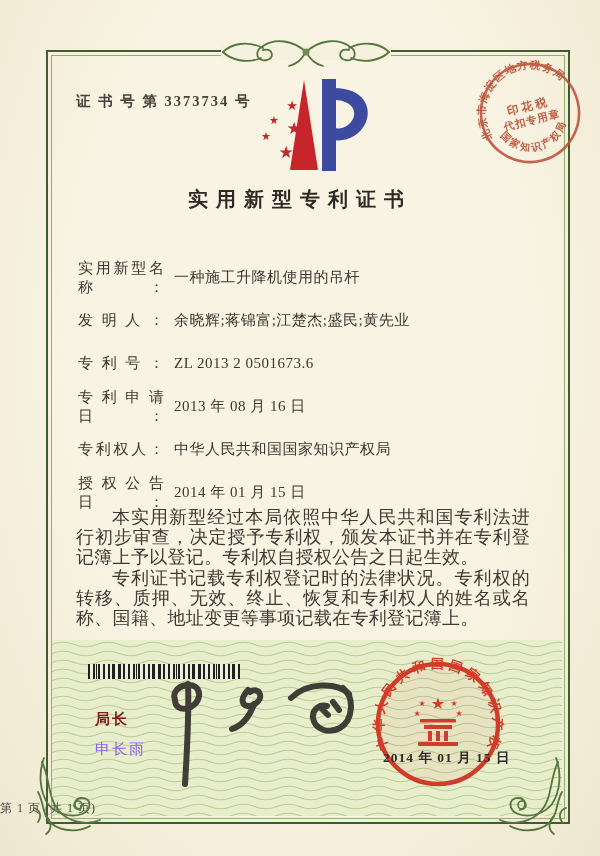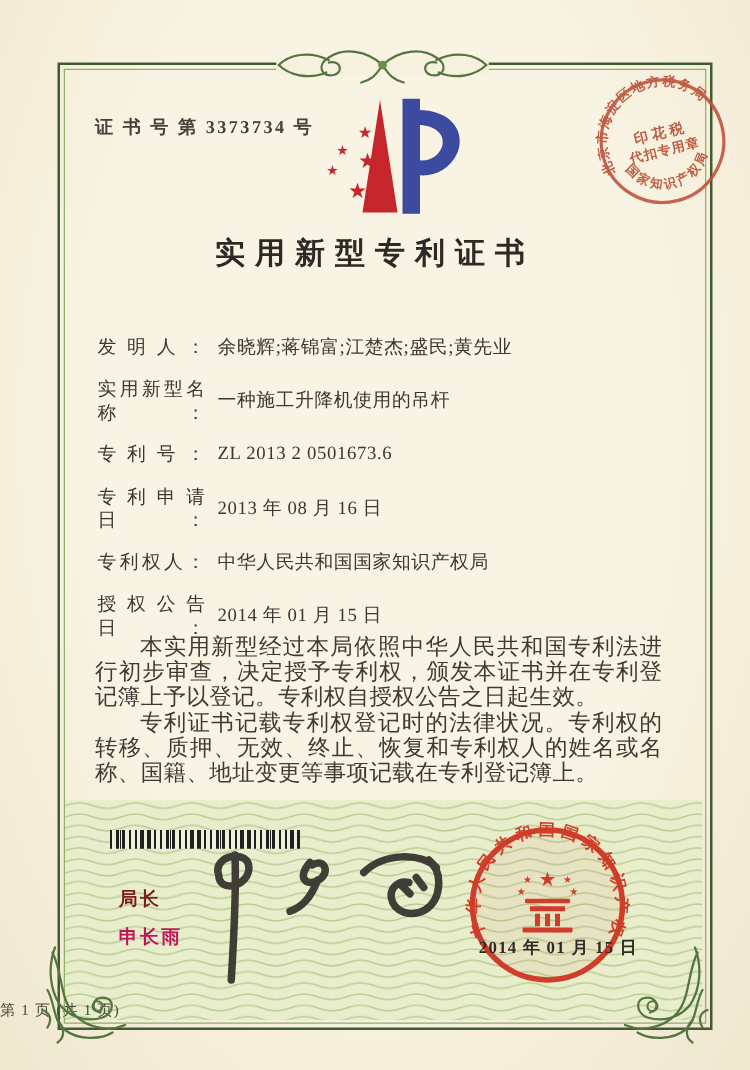--- a/index.html
+++ b/index.html
@@ -21,21 +21,21 @@
     position:absolute;left:76px;top:92px;z-index:2;
     font-size:14.5px;letter-spacing:2px;color:#45423c;font-weight:bold;
   }
   .logo{position:absolute;left:238px;top:74px;z-index:2;}
   .tax-stamp{
     position:absolute;left:477px;top:60px;z-index:5;
     transform:rotate(-14deg);opacity:.88;
   }
   .main-title{
     position:absolute;left:0;top:186px;width:100%;text-align:center;z-index:2;
-    font-size:24px;font-weight:bold;letter-spacing:8px;color:#2d2a25;
+    font-size:20px;font-weight:bold;letter-spacing:8px;color:#2d2a25;
   }
   .fields{position:absolute;left:78px;top:256px;width:460px;z-index:2;}
   .frow{height:43px;display:flex;align-items:center;}
   .flabel{
     display:inline-block;width:86px;flex:0 0 86px;
     text-align:justify;text-align-last:justify;
     font-size:15px;color:#3b3731;
   }
   .fvalue{margin-left:10px;font-size:15px;color:#3b3731;letter-spacing:.5px;}
   .paragraphs{position:absolute;left:76px;top:507px;width:454px;z-index:2;}
@@ -52,21 +52,21 @@
     background-color:#eef1d9;
   }
   .sig-title{
     position:absolute;left:95px;top:710px;z-index:2;
     font-family:"Liberation Sans","DejaVu Sans",sans-serif;
     font-size:15px;font-weight:bold;color:#7f1d1d;letter-spacing:2px;
   }
   .sig-name{
     position:absolute;left:95px;top:740px;z-index:2;
     font-family:"Liberation Sans","DejaVu Sans",sans-serif;
-    font-size:15px;font-weight:bold;color:#be185d;letter-spacing:2px;
+    font-size:15px;font-weight:normal;color:#8b5cf6;letter-spacing:2px;
   }
   .signature{position:absolute;left:145px;top:670px;z-index:2;}
   .issue-seal{position:absolute;left:370px;top:656px;z-index:2;opacity:.93;}
   .seal-date{
     position:absolute;left:383px;top:749px;width:140px;z-index:3;
     font-size:13.5px;font-weight:bold;color:#2f2b24;letter-spacing:1px;
   }
   .page-footer{
     position:absolute;left:0;top:800px;width:100%;z-index:2;
     font-size:12px;color:#4a463d;letter-spacing:1px;
@@ -122,26 +122,26 @@
   <text x="53" y="64" font-size="10.5" fill="#b8492f" text-anchor="middle" letter-spacing="1" font-weight="bold">代扣专用章</text>
   <text font-size="10" fill="#b8492f" letter-spacing="2" font-weight="bold">
     <textPath href="#taxBottom" startOffset="6">国家知识产权局</textPath>
   </text>
 </svg>
 
 <div class="main-title">实用新型专利证书</div>
 
 <div class="fields">
   <div class="frow">
+    <span class="flabel">实用新型名称：</span>
+    <span class="fvalue">一种施工升降机使用的吊杆</span>
+  </div>
+  <div class="frow">
     <span class="flabel">发明人：</span>
     <span class="fvalue">余晓辉;蒋锦富;江楚杰;盛民;黄先业</span>
-  </div>
-  <div class="frow">
-    <span class="flabel">实用新型名称：</span>
-    <span class="fvalue">一种施工升降机使用的吊杆</span>
   </div>
   <div class="frow">
     <span class="flabel">专利号：</span>
     <span class="fvalue">ZL 2013 2 0501673.6</span>
   </div>
   <div class="frow">
     <span class="flabel">专利申请日：</span>
     <span class="fvalue">2013 年 08 月 16 日</span>
   </div>
   <div class="frow">

